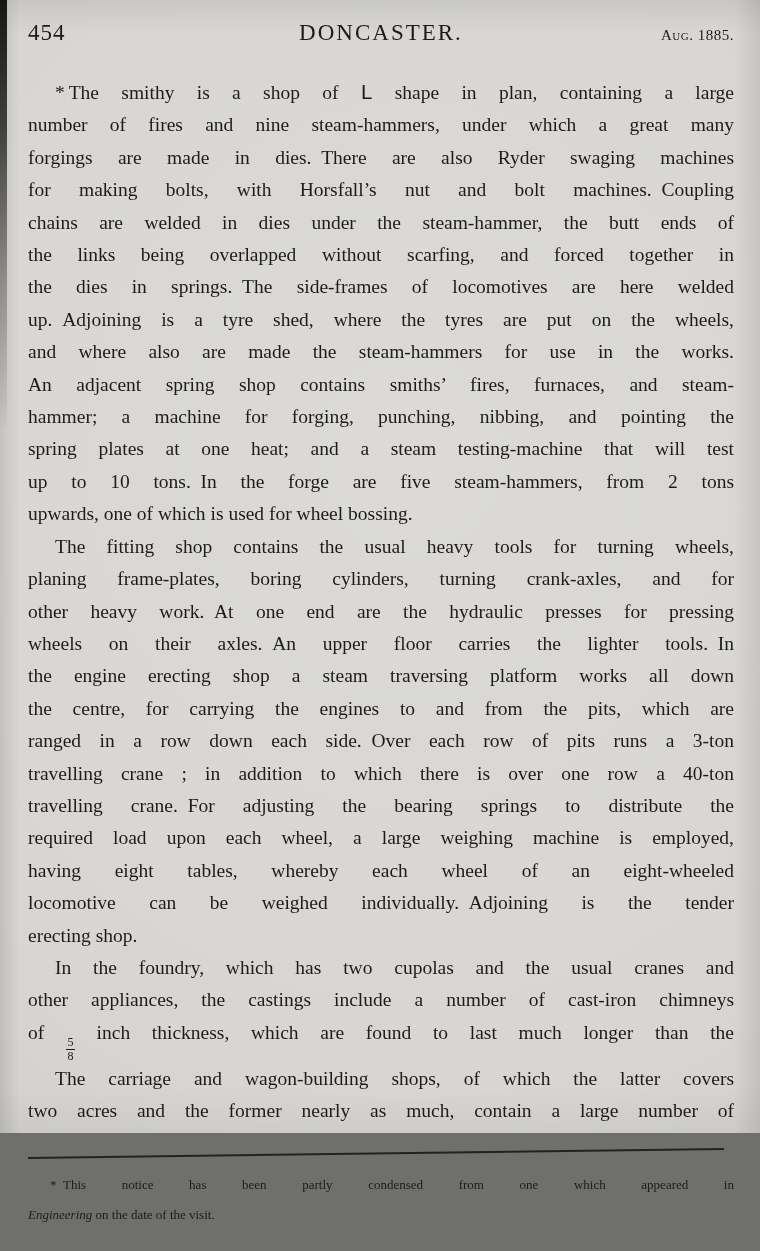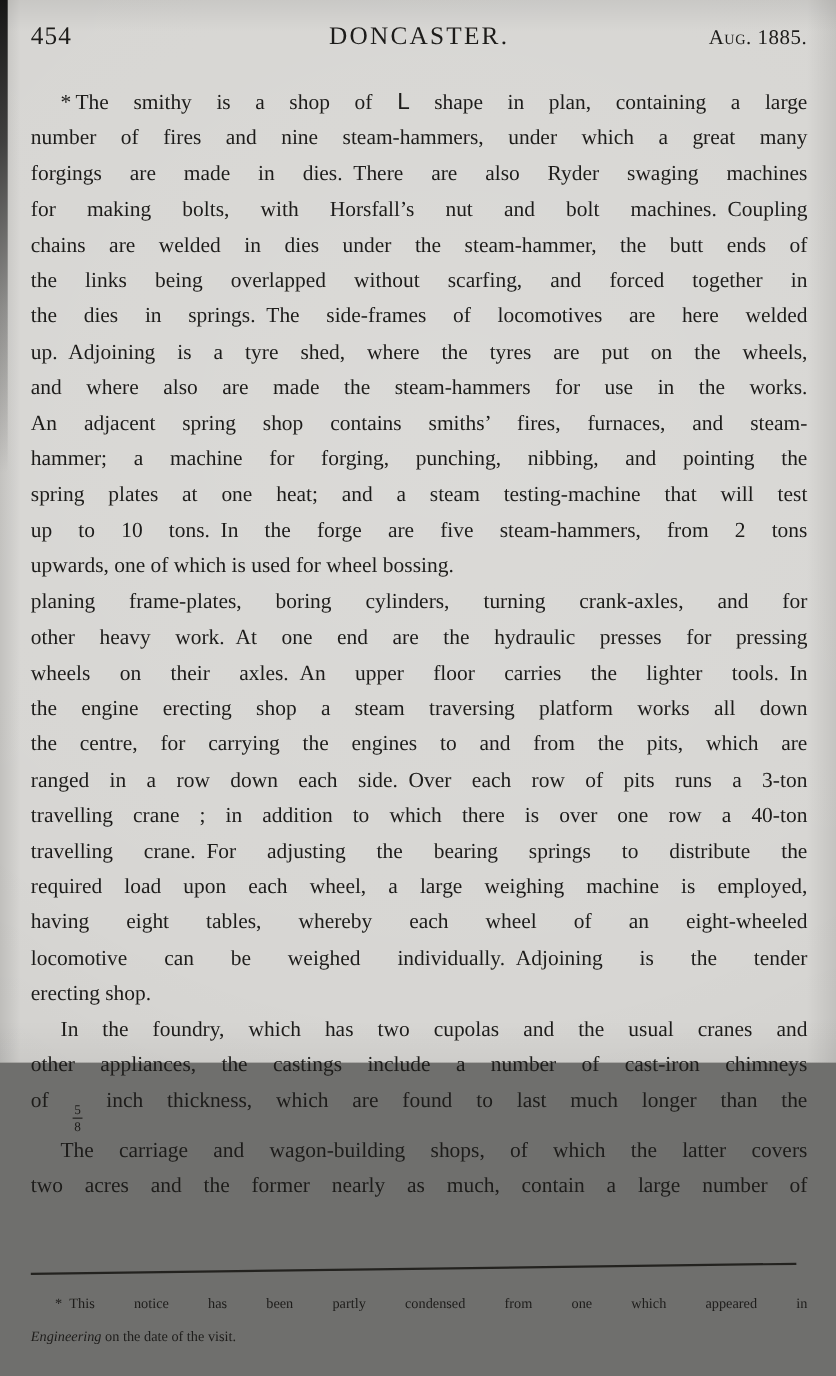--- a/index.html
+++ b/index.html
@@ -2,41 +2,41 @@
 <html style="--paper: #d7d6d3; --ink: #1d1c1a;"><head>
 <meta charset="utf-8">
 <style>
   html, body { margin: 0; padding: 0; }
   body {
     width: 760px; height: 1251px; overflow: hidden;
     background: #6f6f6d;
     font-family: "Liberation Serif", serif;
   }
   .page {
-    position: relative; width: 760px; height: 966px;
+    position: relative; width: 760px; height: 1133px;
     color: var(--ink, #1d1c1a);
     background:
       radial-gradient(130% 95% at 54% 40%, rgba(255,255,255,0.10) 0%, rgba(255,255,255,0) 58%, rgba(0,0,0,0.05) 100%),
       linear-gradient(to right, rgba(0,0,0,0.10) 0%, rgba(0,0,0,0) 2.5%, rgba(0,0,0,0) 96.5%, rgba(0,0,0,0.09) 100%),
       linear-gradient(to bottom, rgba(0,0,0,0.07) 0%, rgba(0,0,0,0) 3%, rgba(0,0,0,0) 96%, rgba(0,0,0,0.04) 100%),
       var(--paper, #d7d6d3);
   }
   .edge-left {
     position: absolute; left: 0; top: 0; width: 7px; height: 430px;
     background: linear-gradient(to bottom,
       rgba(8,8,8,0.92) 0%, rgba(8,8,8,0.70) 30%,
       rgba(8,8,8,0.30) 65%, rgba(8,8,8,0) 100%);
   }
   .header {
     position: absolute; top: 20px; left: 28px; right: 26px;
     display: grid; grid-template-columns: 1fr auto 1fr; align-items: baseline;
   }
   .pagenum  { font-size: 23px; letter-spacing: 1px; justify-self: start; }
   .running-title { font-size: 23px; letter-spacing: 2px; justify-self: center; }
-  .date { font-size: 19px; font-variant: small-caps; letter-spacing: 0.5px; justify-self: end; }
+  .date { font-size: 15px; font-variant: small-caps; letter-spacing: 0.5px; justify-self: end; }
 
   .body-text {
     position: absolute; top: 77px; left: 28px; width: 706px;
     font-size: 19.5px; line-height: 32.4px;
     text-rendering: optimizeLegibility;
   }
   .line { text-align: justify; text-align-last: justify; }
   .line.nojust { text-align-last: left; }
   .line.first { text-indent: 27px; }
 
@@ -84,20 +84,21 @@
         <div class="line">the dies in springs. The side-frames of locomotives are here welded</div>
         <div class="line">up. Adjoining is a tyre shed, where the tyres are put on the wheels,</div>
         <div class="line">and where also are made the steam-hammers for use in the works.</div>
         <div class="line">An adjacent spring shop contains smiths’ fires, furnaces, and steam-</div>
         <div class="line">hammer; a machine for forging, punching, nibbing, and pointing the</div>
         <div class="line">spring plates at one heat; and a steam testing-machine that will test</div>
         <div class="line">up to 10 tons. In the forge are five steam-hammers, from 2 tons</div>
         <div class="line nojust">upwards, one of which is used for wheel bossing.</div>
       </div>
     <div class="para">
+        <div class="line first">The fitting shop contains the usual heavy tools for turning wheels,</div>
         <div class="line">planing frame-plates, boring cylinders, turning crank-axles, and for</div>
         <div class="line">other heavy work. At one end are the hydraulic presses for pressing</div>
         <div class="line">wheels on their axles. An upper floor carries the lighter tools. In</div>
         <div class="line">the engine erecting shop a steam traversing platform works all down</div>
         <div class="line">the centre, for carrying the engines to and from the pits, which are</div>
         <div class="line">ranged in a row down each side. Over each row of pits runs a 3-ton</div>
         <div class="line">travelling crane ; in addition to which there is over one row a 40-ton</div>
         <div class="line">travelling crane. For adjusting the bearing springs to distribute the</div>
         <div class="line">required load upon each wheel, a large weighing machine is employed,</div>
         <div class="line">having eight tables, whereby each wheel of an eight-wheeled</div>

